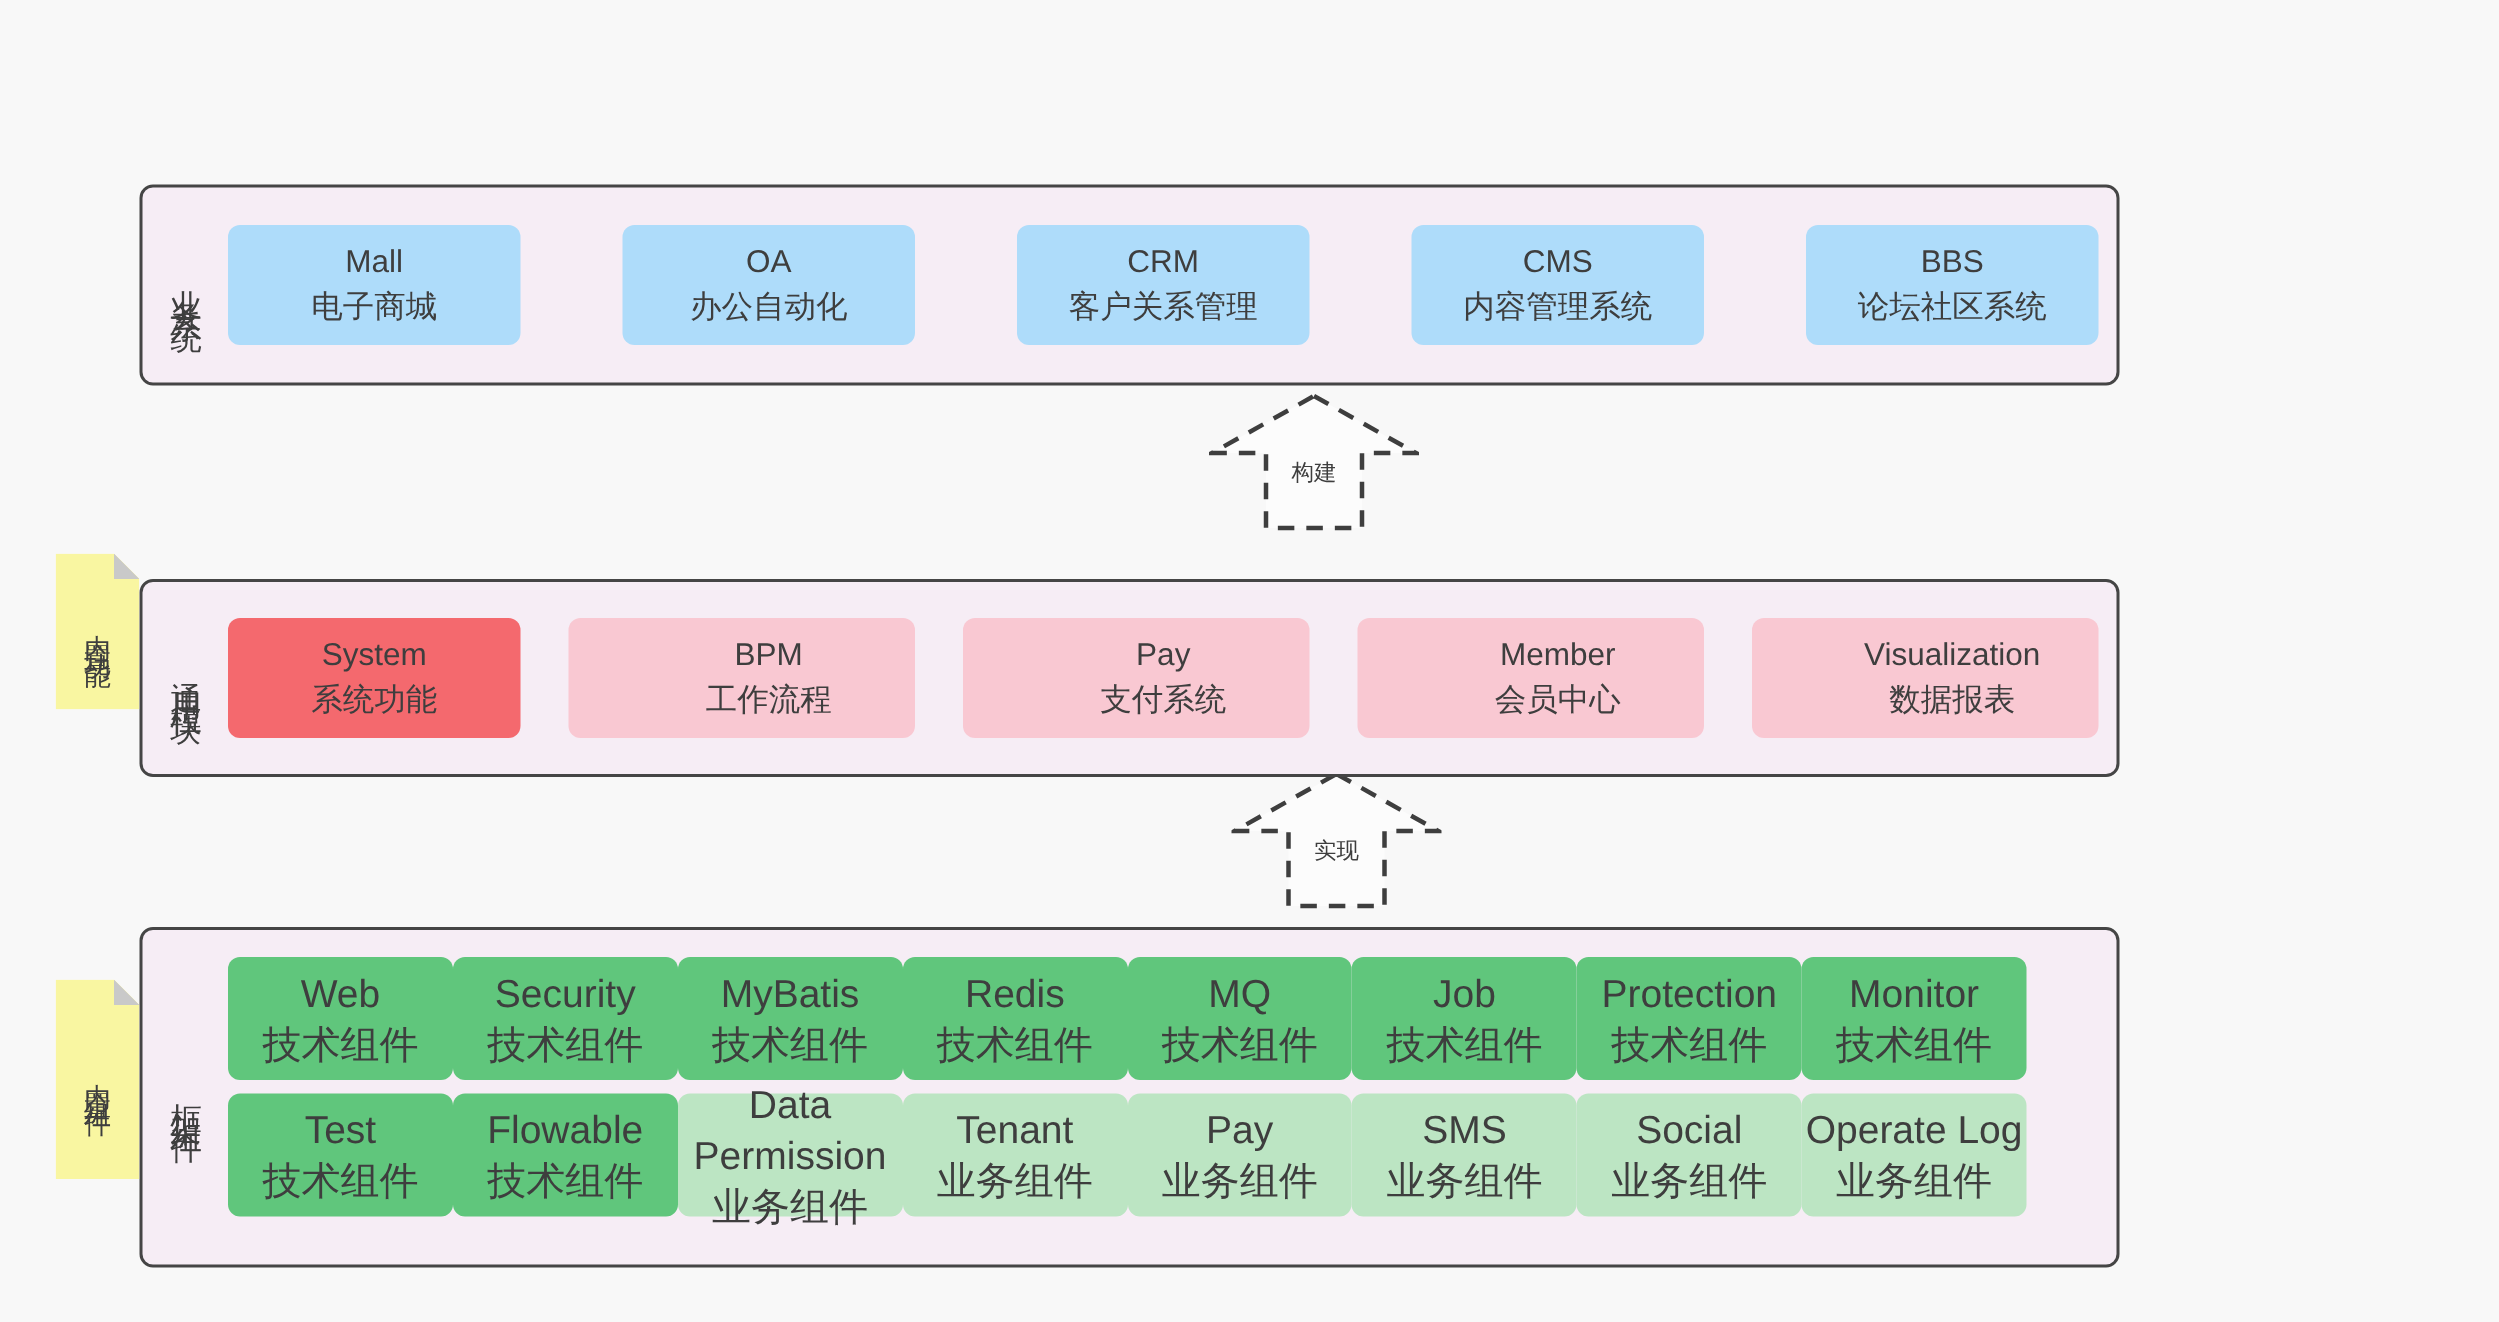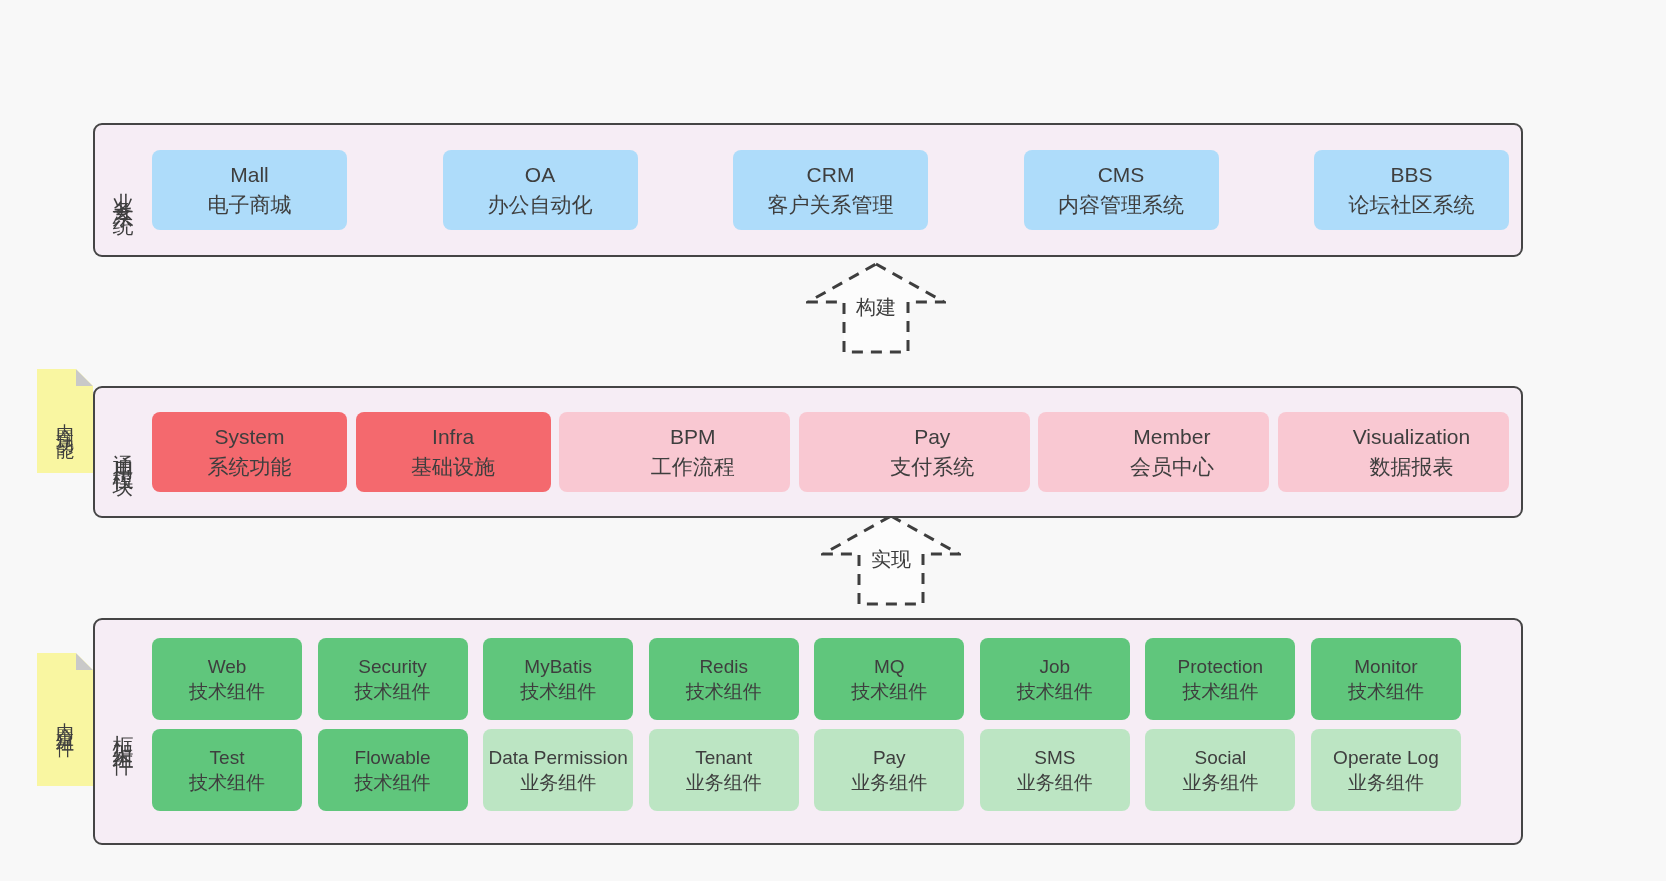--- a/index.html
+++ b/index.html
@@ -3,21 +3,21 @@
 <meta charset="utf-8">
 <style>
   html,body{margin:0;padding:0;}
   body{
     width:1666px;height:881px;position:relative;overflow:hidden;
     background:var(--page-bg,#f8f8f8);
     font-family:"Liberation Sans","DejaVu Sans",sans-serif;
     color:var(--text,#3e3e3e);
   }
   .layer{
-    position:absolute;left:93px;width:1430px;box-sizing:border-box;
+    position:absolute;left:93px;width:1320px;box-sizing:border-box;
     background:var(--container-bg,#f6edf5);
     border:2px solid var(--border,#454545);
     border-radius:9px;z-index:2;
   }
   #layer-business{top:123px;height:134px;}
   #layer-modules{top:386px;height:132px;}
   #layer-components{top:618px;height:227px;}
   .gutter{position:absolute;left:0;top:0;bottom:0;width:57px;display:flex;align-items:center;justify-content:center;}
   .vtext{
     writing-mode:vertical-lr;text-orientation:upright;
@@ -27,21 +27,21 @@
   .row-wide{right:12px;top:50%;transform:translateY(-50%);}
   .row-sm{right:60px;}
   #comp-row-1{top:18px;}
   #comp-row-2{top:109px;}
   .box{
     border-radius:8px;display:flex;flex-direction:column;
     align-items:center;justify-content:center;text-align:center;
     font-size:21px;line-height:1.45;
   }
   .box-wide{width:195px;height:80px;}
-  .box-sm{width:150px;height:82px;font-size:19px;line-height:1.32;}
+  .box-sm{width:150px;height:82px;font-size:26px;line-height:1.32;}
   .blue{background:var(--blue,#aedcfa);}
   .red{background:var(--red,#f4696e);}
   .pink{background:var(--pink,#f9c8d2);padding-left:36px;}
   .green{background:var(--green,#60c67c);}
   .green-light{background:var(--green-light,#bce5c3);}
   .sticky{
     position:absolute;width:56px;z-index:3;
     background:var(--sticky,#f9f6a1);
     display:flex;align-items:center;justify-content:center;
     clip-path:polygon(0 0,calc(100% - 17px) 0,100% 17px,100% 100%,0 100%);
@@ -52,22 +52,22 @@
     position:absolute;top:0;right:0;width:17px;height:17px;
     background:var(--fold,#c9c9c9);
     clip-path:polygon(0 0,100% 100%,0 100%);
   }
   .sticky .vtext{font-size:18px;letter-spacing:6px;}
   .arrow{position:absolute;width:140px;height:92px;z-index:1;}
   #arrow-build{left:806px;top:262px;}
   #arrow-implement{left:821px;top:514px;}
   .arrow svg{display:block;}
   .arrow-label{
-    position:absolute;left:50%;top:32px;transform:translateX(-50%);
-    background:var(--arrow-fill,#fcfcfc);padding:0 3px;font-size:20px;white-space:nowrap;
+    position:absolute;left:50%;top:44px;transform:translateX(-50%);
+    background:var(--arrow-fill,#fcfcfc);padding:0 3px;font-size:15px;white-space:nowrap;
   }
 </style>
 </head>
 <body>
 
 <div class="layer" id="layer-business">
   <div class="gutter">
     <span class="vtext">业务系统</span>
   </div>
   <div class="row row-wide">
@@ -108,24 +108,20 @@
 
 <div class="layer" id="layer-modules">
   <div class="gutter">
     <span class="vtext">通用模块</span>
   </div>
   <div class="row row-wide">
     <div class="box box-wide red">
       <span>System</span>
       <span>系统功能</span>
     </div>
-    <div class="box box-wide red">
-      <span>Infra</span>
-      <span>基础设施</span>
-    </div>
     <div class="box box-wide pink">
       <span>BPM</span>
       <span>工作流程</span>
     </div>
     <div class="box box-wide pink">
       <span>Pay</span>
       <span>支付系统</span>
     </div>
     <div class="box box-wide pink">
       <span>Member</span>

